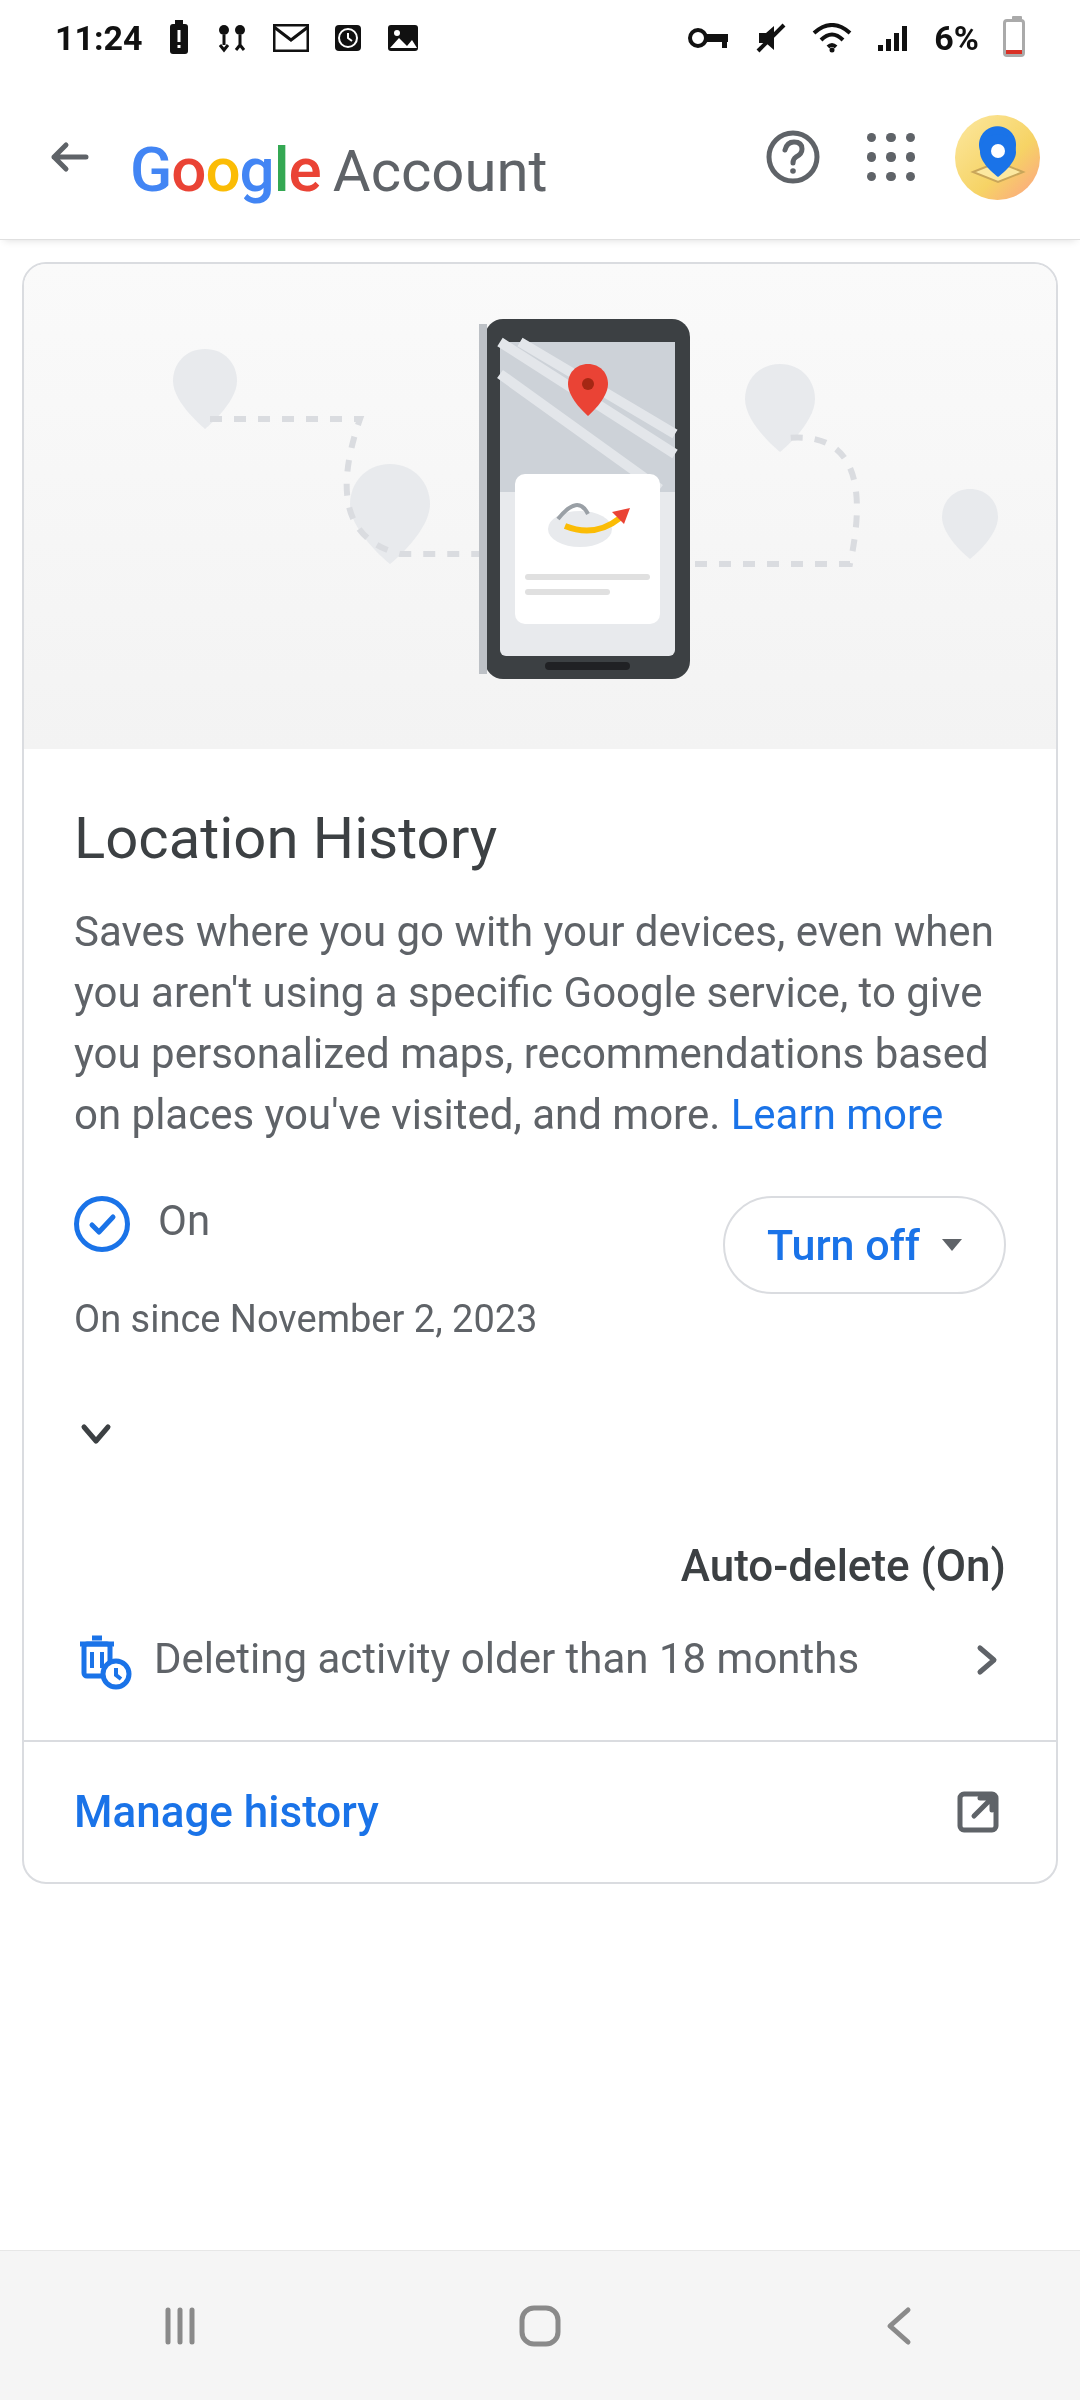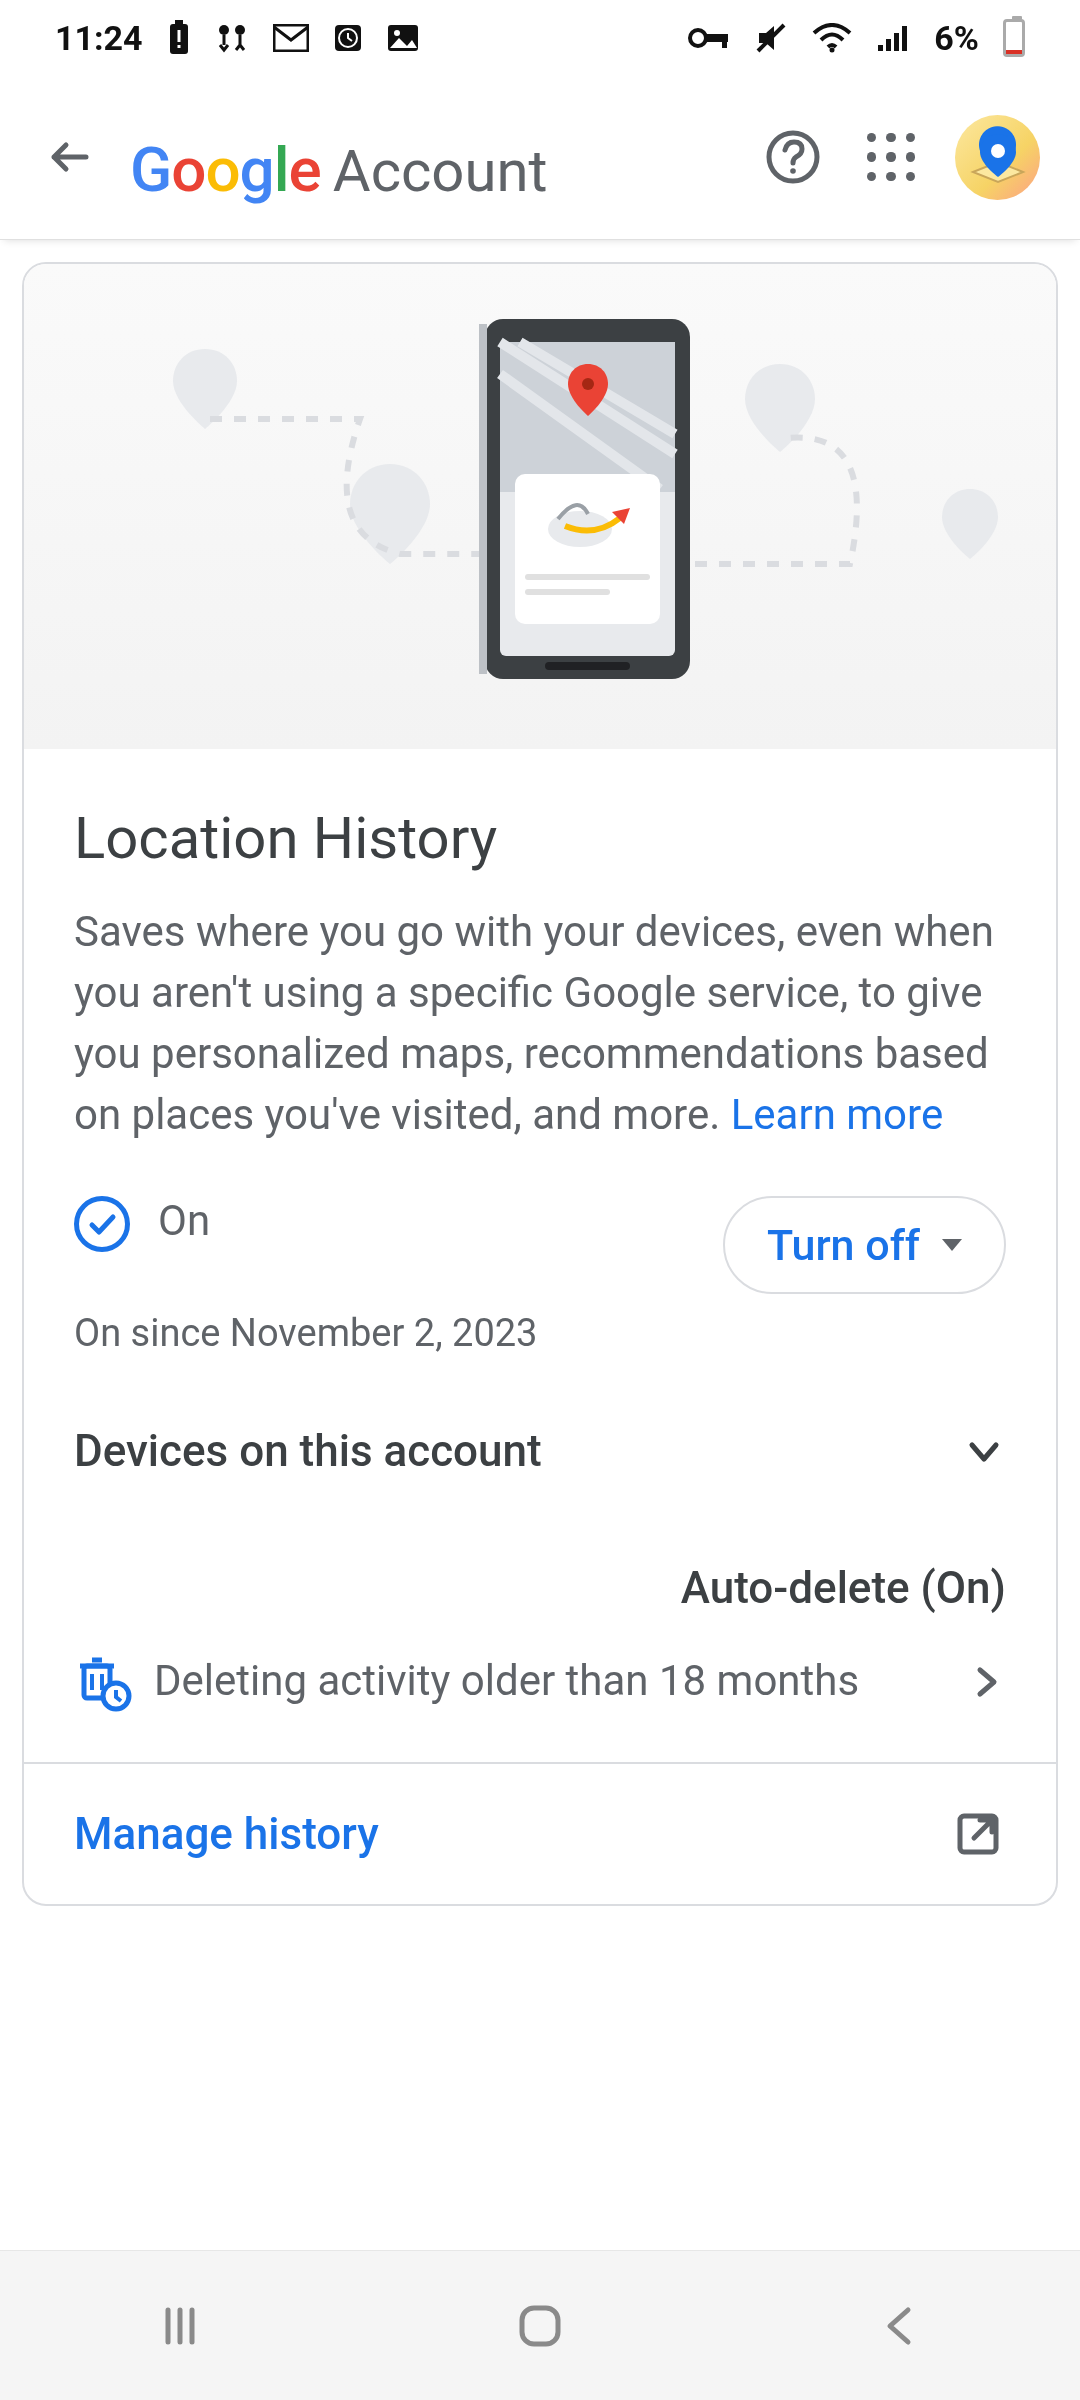--- a/index.html
+++ b/index.html
@@ -97,21 +97,21 @@
   .status-row {
     display:flex; align-items:flex-start; margin-top: 50px;
     gap: 28px;
   }
   .check-circle {
     width: 56px; height: 56px; border: 5px solid #1a73e8; border-radius: 50%;
     display:flex;align-items:center;justify-content:center;
   }
   .check-circle svg { stroke:#1a73e8; }
   .status-text { font-size: 42px; color:#5f6368; }
-  .status-sub  { font-size: 38px; color:#5f6368; margin-top: 17px; }
+  .status-sub  { font-size: 38px; color:#5f6368; margin-top: 3px; }
 
   .turn-off {
     margin-left: auto;
     border: 2px solid #dadce0;
     border-radius: 60px;
     padding: 22px 42px;
     display:flex; align-items:center; gap: 22px;
     font-size: 43px; color:#1a73e8; font-weight: 500;
   }
   .turn-off .caret {
@@ -311,21 +311,20 @@
           <div class="status-text">On</div>
         </div>
         <div class="turn-off">
           <span>Turn off</span>
           <span class="caret"></span>
         </div>
       </div>
       <div class="status-sub">On since November 2, 2023</div>
 
       <div class="section-row">
-        <span>Devices on this account</span>
         <svg class="chev" width="44" height="44" viewBox="0 0 44 44">
             <path d="M10 16 L22 30 L34 16" stroke="#3c4043" stroke-width="5" fill="none" stroke-linecap="round" stroke-linejoin="round"></path>
           </svg>
       </div>
 
       <div class="autodel-title">Auto-delete (On)</div>
       <div class="autodel-row">
         <svg class="trash-clock" width="60" height="60" viewBox="0 0 60 60">
           <rect x="10" y="14" width="26" height="32" rx="3" fill="none" stroke="#1a73e8" stroke-width="5"></rect>
           <path d="M6 14 H40 M18 8 H28" stroke="#1a73e8" stroke-width="5"></path>

